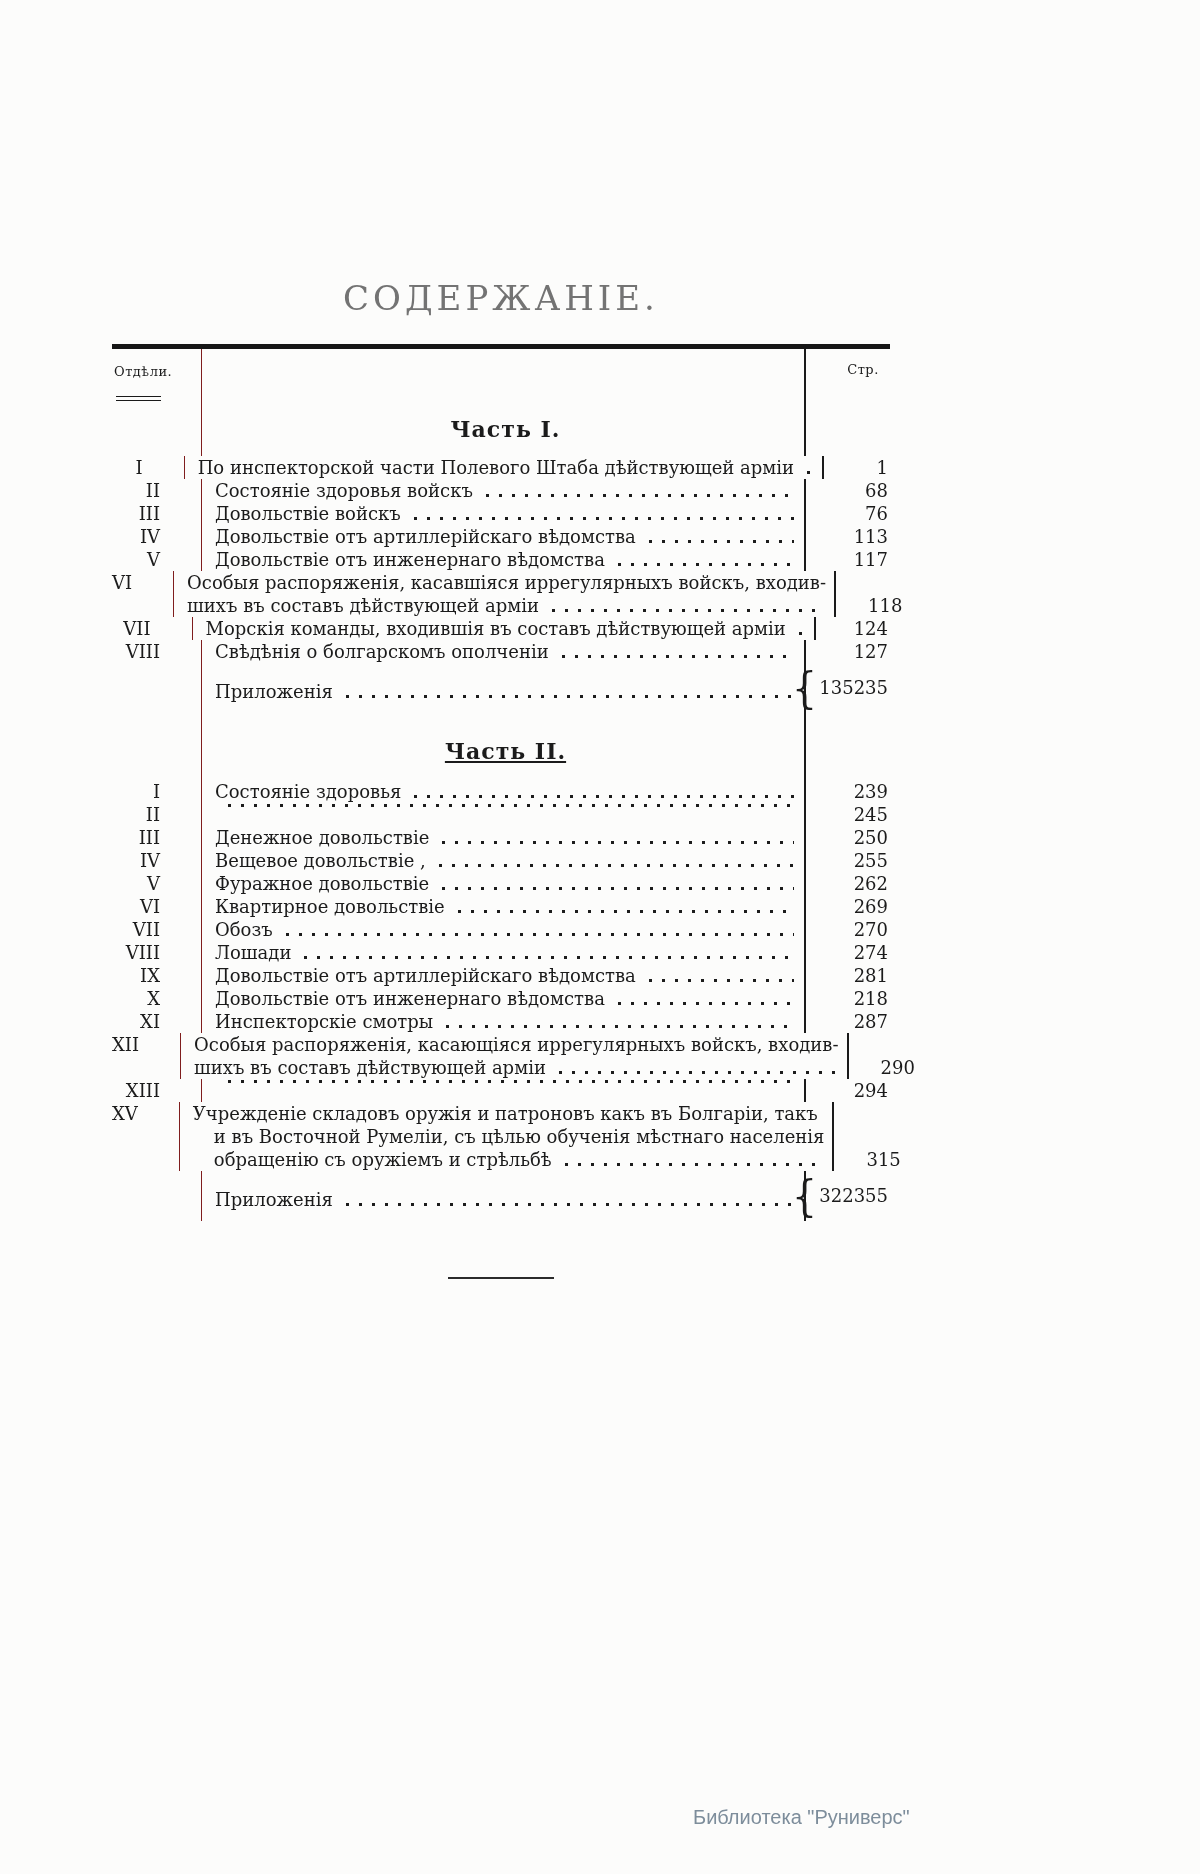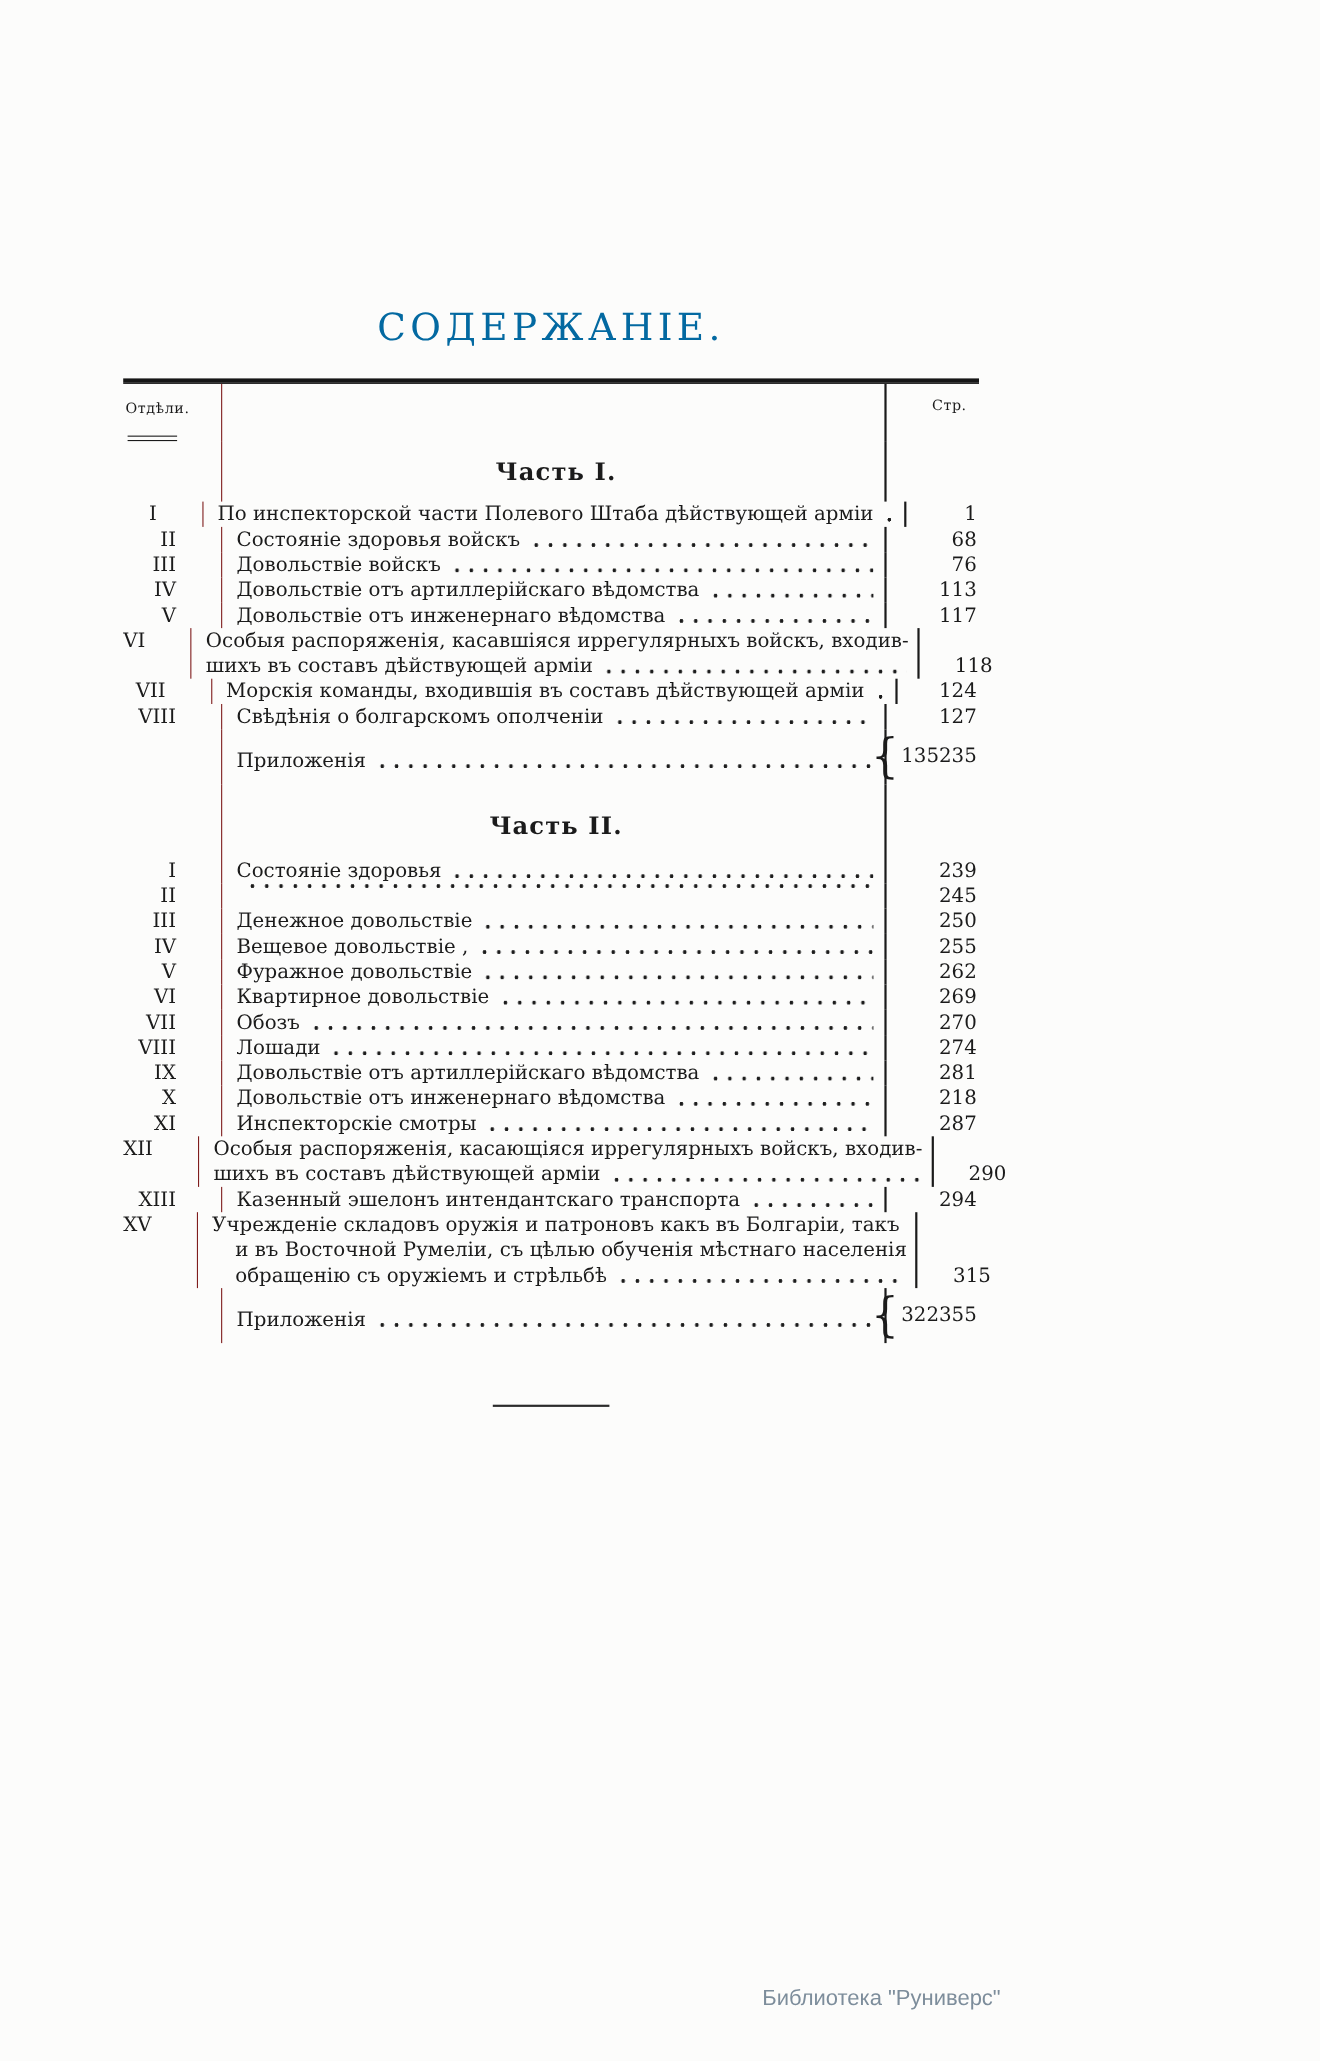--- a/index.html
+++ b/index.html
@@ -12,21 +12,21 @@
     font-family: "DejaVu Serif", "Liberation Serif", serif;
     color: #1b1b1b;
   }
   .doc { position: absolute; left: 112px; top: 0; width: 778px; }
   h1.title {
     margin: 278px 0 26px;
     text-align: center;
     font-size: 34px;
     font-weight: normal;
     letter-spacing: 4px;
-    color: #0369a1;
+    color: #737373;
   }
   .toc { width: 100%; }
   .top-rule {
     border-top: 4px solid #161616;
     border-bottom: 1px solid #161616;
     height: 4px;
   }
   .row { display: flex; align-items: stretch; gap: 32px; }
   .c-num {
     width: 57px;
@@ -79,21 +79,21 @@
   .hdr-page { align-items: flex-start; justify-content: center; padding-top: 9px; }
   
   .part-heading {
     text-align: center;
     font-weight: bold;
     font-size: 22px;
     letter-spacing: 1px;
     line-height: 29px;
     padding: 14px 0 12px;
   }
-  .part-heading.p2 { padding: 24px 0 14px; }
+  .part-heading.p2 { padding: 24px 0 14px; text-decoration: underline; }
   
   .pre-gap .c-num, .pre-gap .c-body { padding-top: 6px; }
   .brace-row { min-height: 50px; }
   .c-body-center { display: flex; flex-direction: column; justify-content: center; }
   .brace-cell { align-items: center; }
   .brace {
     font-size: 40px;
     line-height: 46px;
     font-weight: normal;
     margin-right: 2px;
@@ -432,21 +432,20 @@
       </div>
       <div class="c-page">
           <span>290</span>
         </div>
     </div>
 
     <div class="row">
       <div class="c-num">XIII</div>
       <div class="c-body">
         <div class="line">
-            <span class="txt">Казенный эшелонъ интендантскаго транспорта</span>
             <span class="dots"></span>
           </div>
       </div>
       <div class="c-page">
           <span>294</span>
         </div>
     </div>
 
 
     <div class="row">

